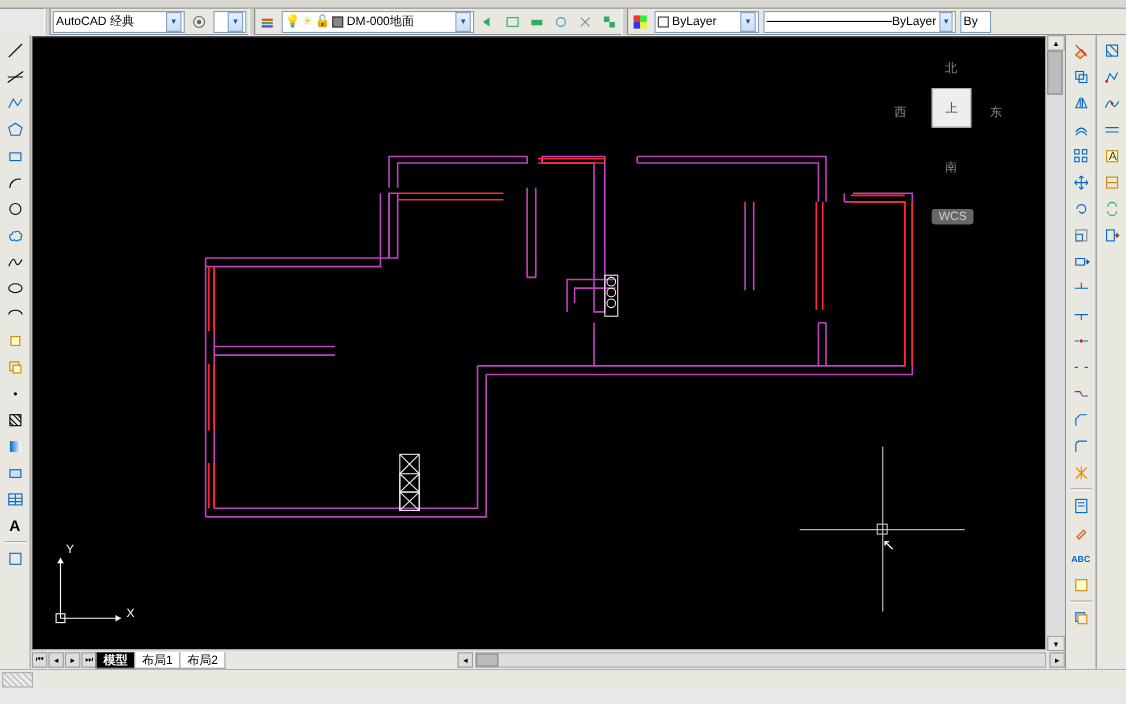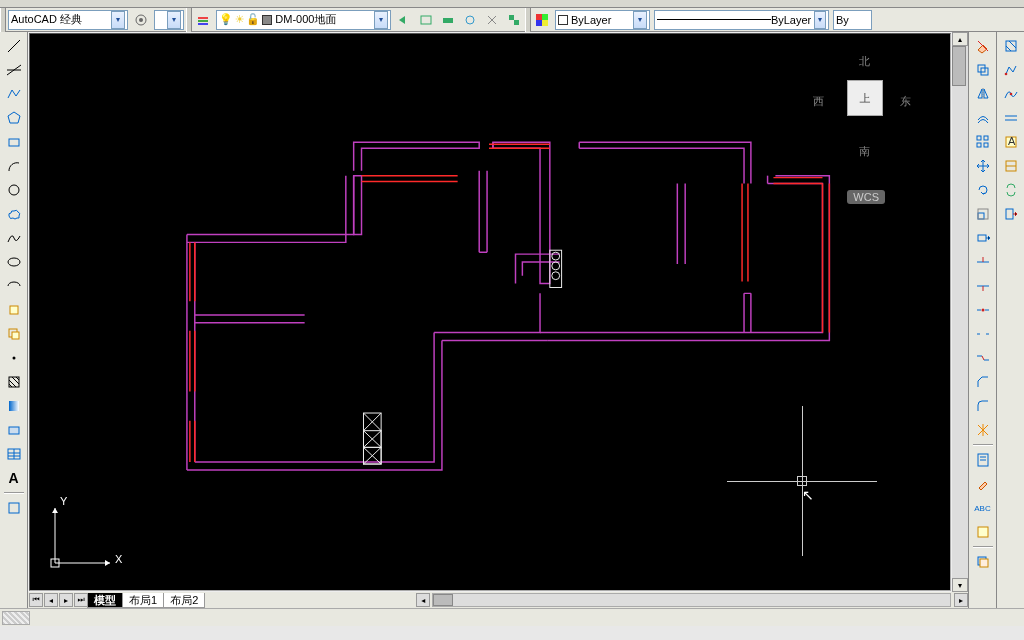--- a/index.html
+++ b/index.html
@@ -1,20 +1,20 @@
 <!DOCTYPE html>
 <html><head>
 <meta charset="utf-8">
 <style>
 * { margin: 0; padding: 0; box-sizing: border-box; font-family: "Microsoft YaHei", SimSun, Arial, sans-serif; font-size: 11px; }
 body { width: 1024px; height: 640px; overflow: hidden; background: #e8e8e8; }
 
 
 .toprow { height: 8px; background: #d8d8d0; border-bottom: 1px solid #888; }
-.toolbar2 { height: 24px; background: #e8e8e0; display: flex; align-items: center; border-bottom: 1px solid #888; }
+.toolbar2 { height: 24px; background: #e8e8e0; display: flex; align-items: center; border-bottom: 1px solid #888; margin-left: 40px; }
 .tb-sep { width: 6px; height: 24px; background: #d0d0c8; border-left: 1px solid #fff; border-right: 1px solid #888; }
 .dropdown { height: 20px; background: #fff; border: 1px solid #7b9ebd; display: flex; align-items: center; padding: 0 2px; margin: 0 2px; position: relative; }
 .dropdown .dd-arrow { width: 14px; height: 18px; background: linear-gradient(#e8f0fe,#c8dcf8); border: 1px solid #7b9ebd; margin-left: 3px; display: flex; align-items: center; justify-content: center; font-size: 8px; color: #22509a;}
 .tb-icon { width: 20px; height: 20px; margin: 0 1px; display: inline-flex; align-items: center; justify-content: center; border: 1px solid transparent; cursor: pointer; }
 .swatch { width: 10px; height: 10px; border: 1px solid #333; margin-right: 3px; }
 .linetype-preview { width: 140px; height: 10px; display: flex; align-items: center; }
 .linetype-preview hr { border: 0; border-top: 1px solid #000; flex: 1; }
 
 
 .main { display: flex; height: 576px; }
@@ -149,21 +149,21 @@
       <div class="dd-arrow">▾</div>
   </div>
   <div class="dropdown" style="width:175px">
     <div class="linetype-preview">
         <hr>
       </div>
     <span>ByLayer</span>
     <div style="flex:1"></div>
       <div class="dd-arrow">▾</div>
   </div>
-  <div class="dropdown" style="width:39px">
+  <div class="dropdown" style="width:28px">
     <span>By</span>
   </div>
 </div>
 
 <div class="main">
 
   <div class="tool-col">
     <div class="tool-btn">
         <svg width="16" height="16">
           <line x1="2" y1="14" x2="14" y2="2" stroke="#000"></line>
@@ -510,21 +510,21 @@
             <line x1="5" y1="5" x2="11" y2="5" stroke="#06c"></line>
             <line x1="5" y1="8" x2="11" y2="8" stroke="#06c"></line>
           </svg>
         </div>
       <div class="tool-btn">
           <svg width="16" height="16">
             <path d="M4 12 L10 6 L12 8 L6 14 Z" fill="#fca" stroke="#c50"></path>
           </svg>
         </div>
       <div class="tool-btn">
-          <span style="font-size:8px;color:#06c;font-weight:normal">ABC</span>
+          <span style="font-size:8px;color:#06c;font-weight:bold">ABC</span>
         </div>
       <div class="tool-btn">
           <svg width="16" height="16">
             <rect x="3" y="3" width="10" height="10" fill="#ffc" stroke="#c80"></rect>
           </svg>
         </div>
       <hr>
       <div class="tool-btn">
           <svg width="16" height="16">
             <rect x="3" y="3" width="8" height="8" fill="#cde" stroke="#06c"></rect>

